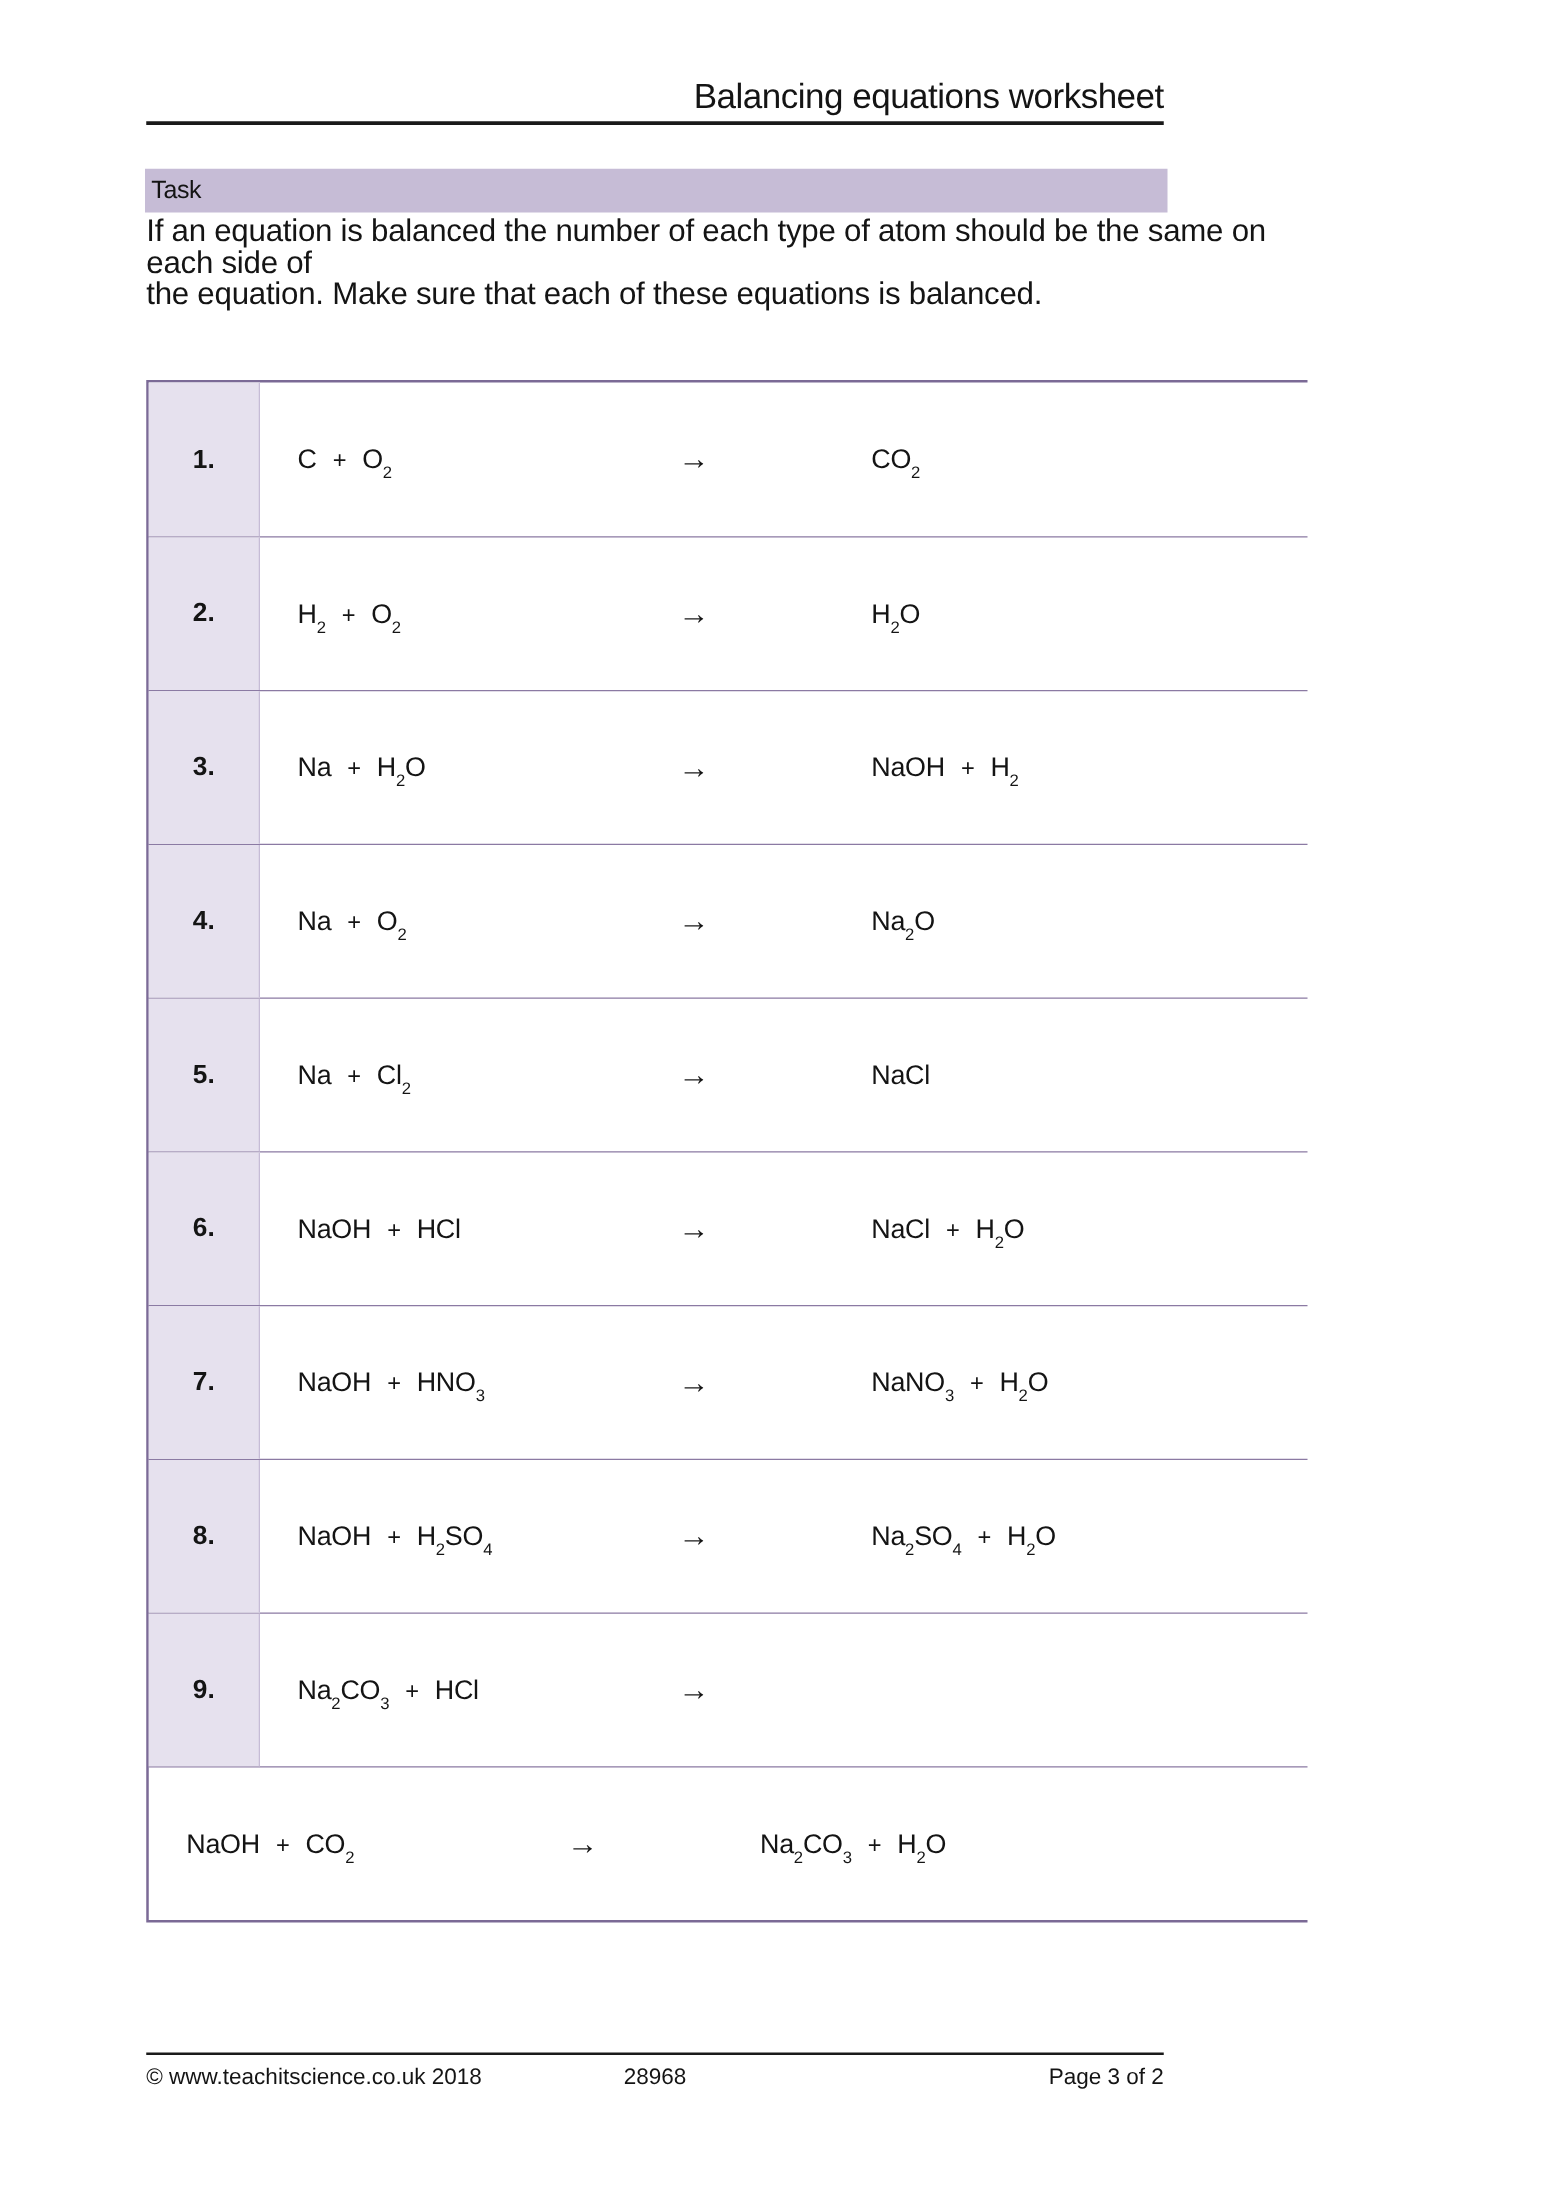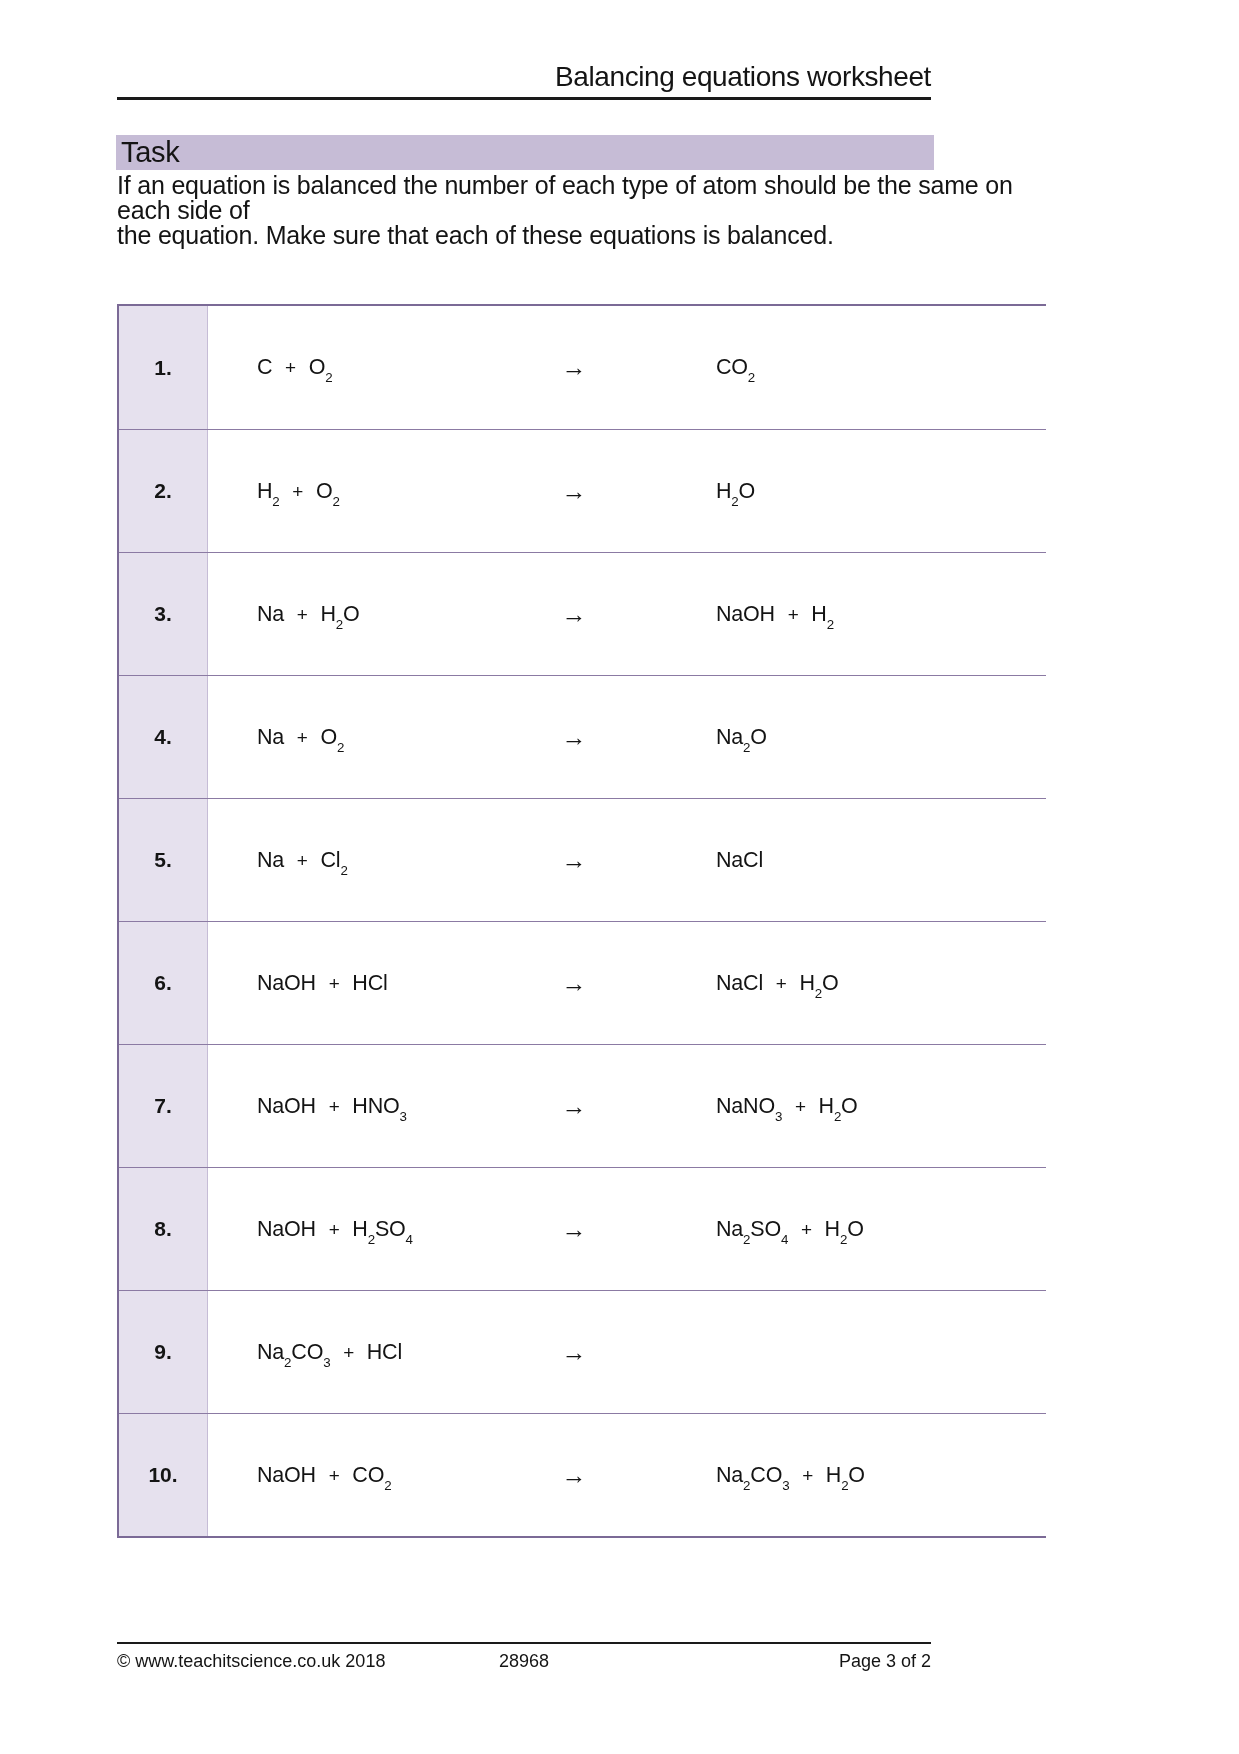--- a/index.html
+++ b/index.html
@@ -26,21 +26,21 @@
 
   
   .task-bar {
     position: absolute;
     left: 116px; right: 112px; top: 135px;
     height: 35px;
     background: var(--task-bar-bg, #c6bcd6);
     display: flex;
     align-items: center;
     padding-left: 5px;
-    font-size: 29px;
+    font-size: 20px;
     letter-spacing: -0.3px;
   }
 
   
   .instructions {
     position: absolute;
     left: 117px; top: 173px;
     margin: 0;
     font-size: 25px;
     line-height: 25px;
@@ -71,21 +71,20 @@
     justify-content: center;
     font-weight: bold;
     font-size: 21px;
   }
   .eq-cell {
     flex: 1;
     display: flex;
     align-items: center;
     font-size: 21.5px;
     letter-spacing: -0.2px;
-    padding-left: 19px;
   }
   .lhs { width: 302px; flex: 0 0 302px; padding-left: 30px; word-spacing: 7px; }
   .arrow-cell { width: 90px; flex: 0 0 90px; text-align: center; font-size: 25px; }
   .rhs { flex: 1; padding-left: 97px; word-spacing: 7px; }
   sub { font-size: 0.62em; line-height: 0; position: relative; top: 0.22em; }
   .plus { font-size: 0.88em; }
 
   
   .footer { position: absolute; left: 117px; right: 115px; top: 1642px; }
   .footer-rule { border-bottom: 2px solid var(--rule, #1a1a1a); }
@@ -185,21 +184,20 @@
         </div>
       </div>
       <div class="eq-row">
         <div class="num-cell">9.</div>
         <div class="eq-cell">
           <div class="lhs">Na<sub>2</sub>CO<sub>3</sub> <span class="plus">+</span> HCl</div>
           <div class="arrow-cell">→</div>
         </div>
       </div>
       <div class="eq-row">
-        <div class="num-cell">10.</div>
         <div class="eq-cell">
           <div class="lhs">NaOH <span class="plus">+</span> CO<sub>2</sub></div>
           <div class="arrow-cell">→</div>
           <div class="rhs">Na<sub>2</sub>CO<sub>3</sub> <span class="plus">+</span> H<sub>2</sub>O</div>
         </div>
       </div>
     </div>
 
   <div class="footer">
     <div class="footer-rule"></div>

